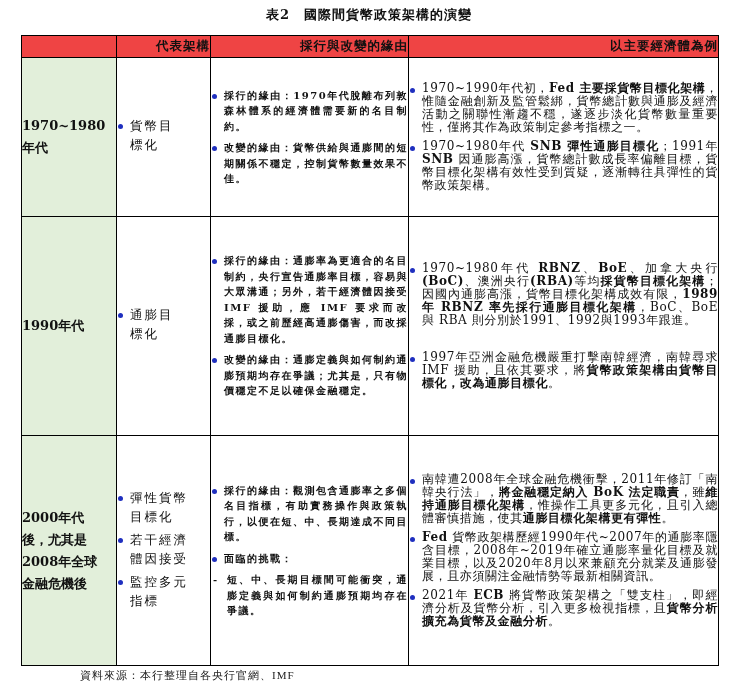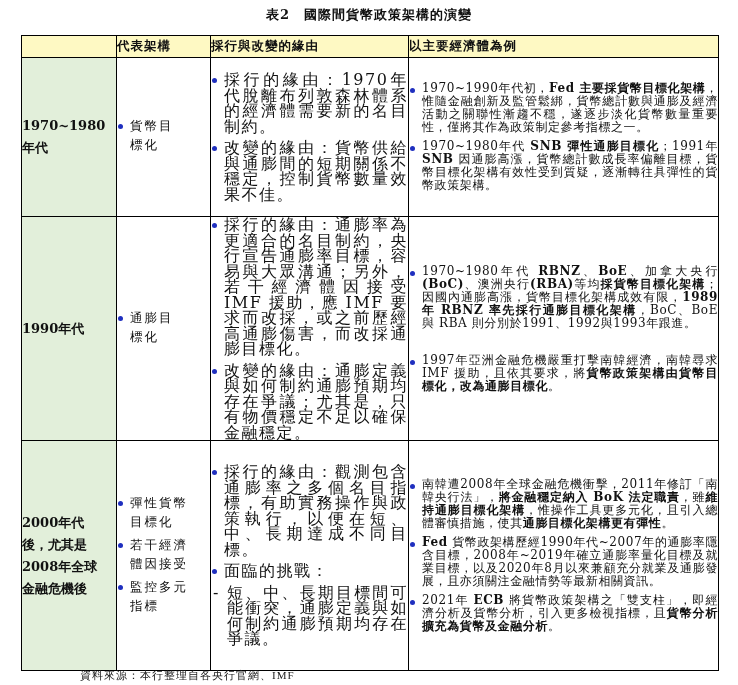--- a/index.html
+++ b/index.html
@@ -14,29 +14,29 @@
     }
     .title .num { margin-right: 14px; }
     table.main {
       position: absolute; left: 21px; top: 35px;
       width: 697px; border-collapse: collapse; table-layout: fixed;
     }
     table.main td, table.main th {
       border: 1.5px solid #000; vertical-align: middle; padding: 0;
     }
     th {
-      background: #fef9c3; height: 21px; font-size: 12.5px; font-weight: bold;
-      text-align: left; letter-spacing: 1px;
+      background: #ef4444; height: 21px; font-size: 12.5px; font-weight: bold;
+      text-align: right; letter-spacing: 1px;
     }
     td.period {
       background: #e2efda; font-weight: bold; font-size: 13px;
       padding: 0 6px 0 8px; line-height: 22px; text-align: left;
     }
     td.frame { padding: 0 4px 0 6px; font-size: 12.5px; line-height: 19px; letter-spacing: 2px; }
-    td.reason { padding: 4px 6px 4px 6px; vertical-align: top; font-size: 16px; line-height: 15.5px; letter-spacing: 1.5px; text-align: justify; }
+    td.reason { padding: 4px 6px 4px 6px; vertical-align: top; font-size: 10px; line-height: 15.5px; letter-spacing: 1.5px; text-align: justify; font-weight: bold; }
     td.example { padding: 4px 6px 4px 6px; vertical-align: top; font-size: 12px; line-height: 13px; letter-spacing: 0.6px; text-align: justify; }
     ul { list-style: none; margin: 0; padding: 0; }
     li { position: relative; padding-left: 13px; margin-bottom: 6px; }
     li:last-child { margin-bottom: 0; }
     li::before {
       content: ""; position: absolute; left: 1px; top: 6px;
       width: 5px; height: 5px; border-radius: 50%; background: #1f2fbf;
     }
     td.frame li { margin-bottom: 4px; }
     td.frame li::before { top: 8px; }

